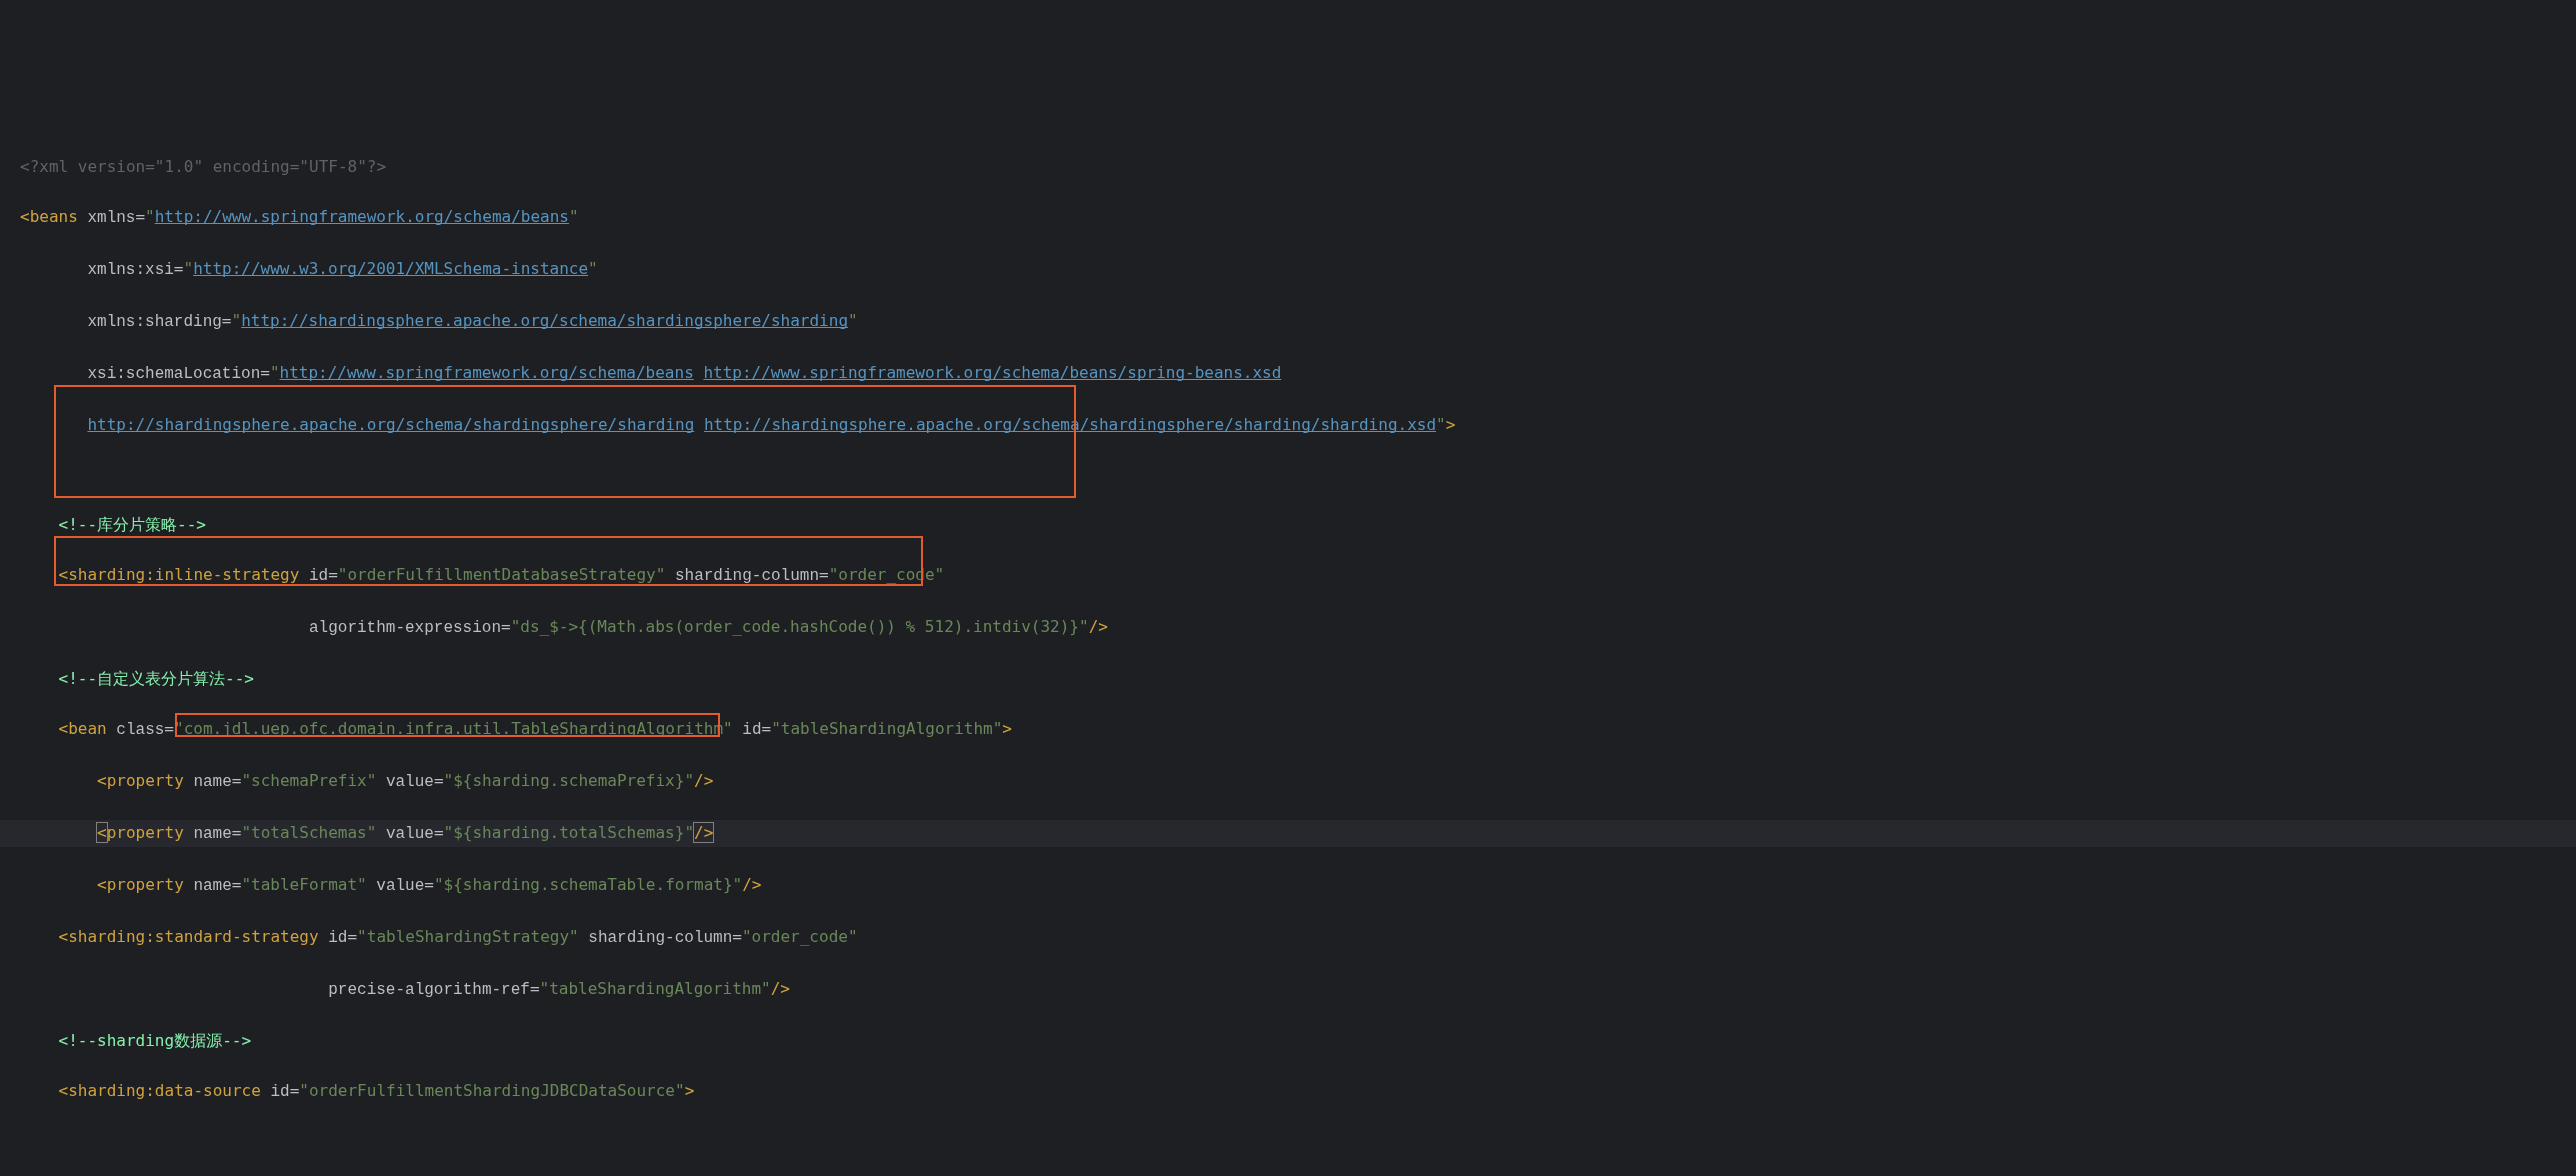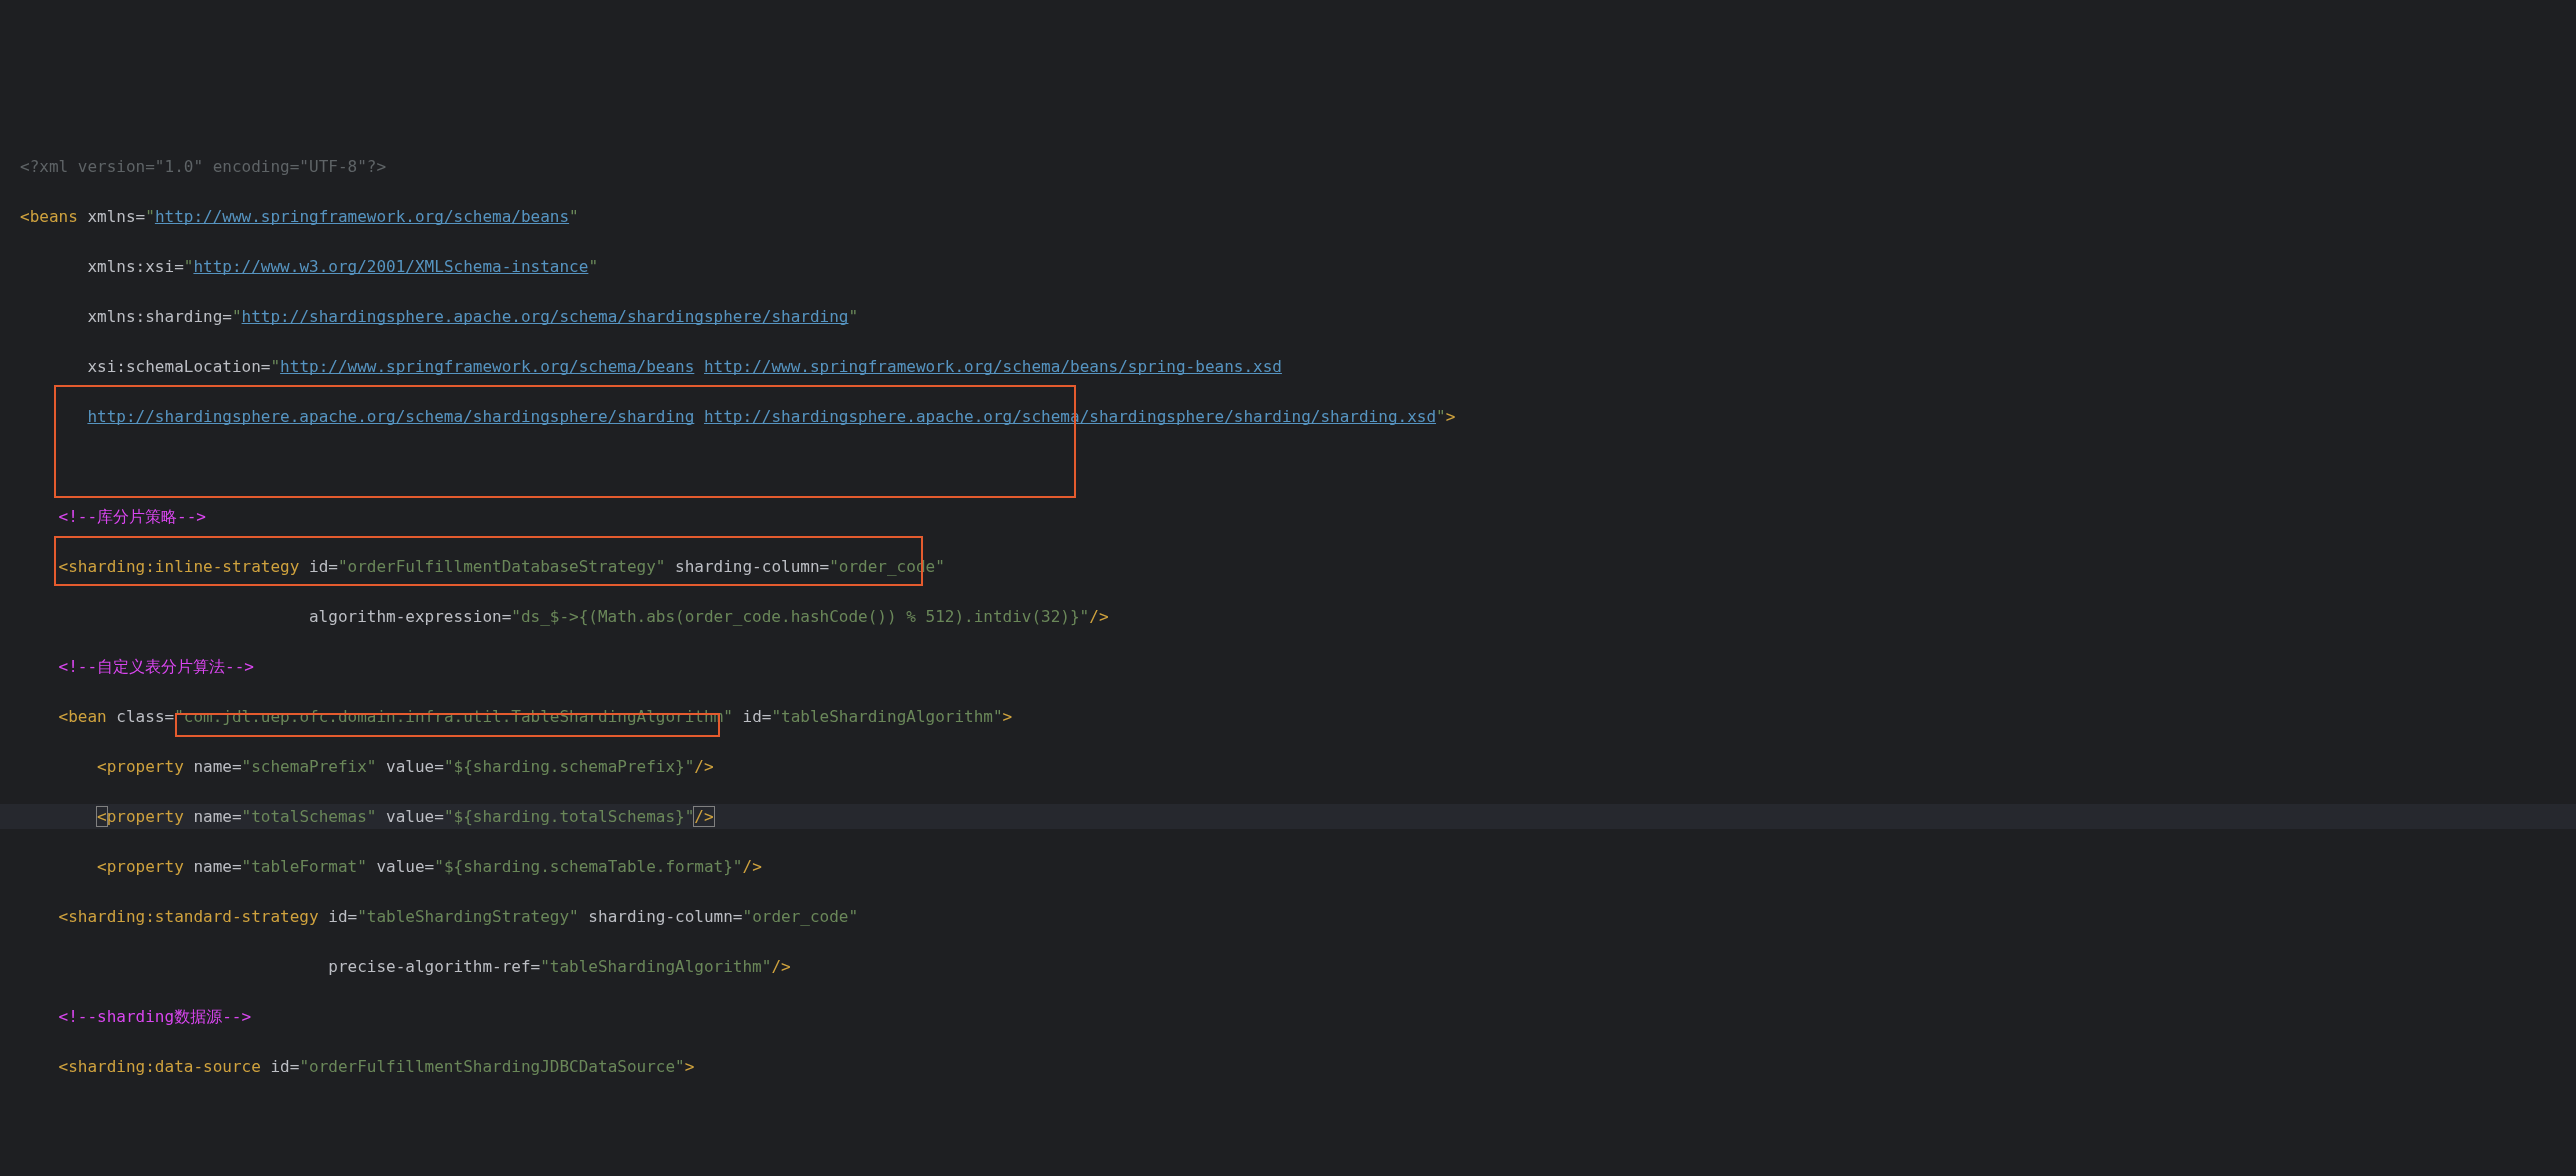--- a/index.html
+++ b/index.html
@@ -11,26 +11,26 @@
     color: #bcbec4;
     white-space: pre;
     padding: 4px 0 0 0;
     overflow-x: auto;
   }
   .line { display: block; padding-left: 20px; }
   .line.highlight { background: #26282e; }
   .guide { color: #3a3c40; }
   .decl { color: #5e6366; }      
   .tag { color: #cfa23e; }       
-  .attr { color: #bcbec4; }      
+  .attr { color: #bcbec4; font-family: Liberation Mono, monospace; }      
   .equals { color: #bcbec4; }
   .str { color: #6a8759; }       
   .strblue { color: #5694c1; text-decoration: underline; text-decoration-skip-ink: none; }
   .punc { color: #cfa23e; }
-  .comment { color: #d946ef; text-align: center; }
+  .comment { color: #86efac; text-align: center; }
   .box1 {
     position: absolute;
     border: 2px solid #e55b2e;
     pointer-events: none;
   }
   .wrap { position: relative; }
   .caret-box { outline: 1px solid #808080; }
 </style>
 </head>
 <body>

